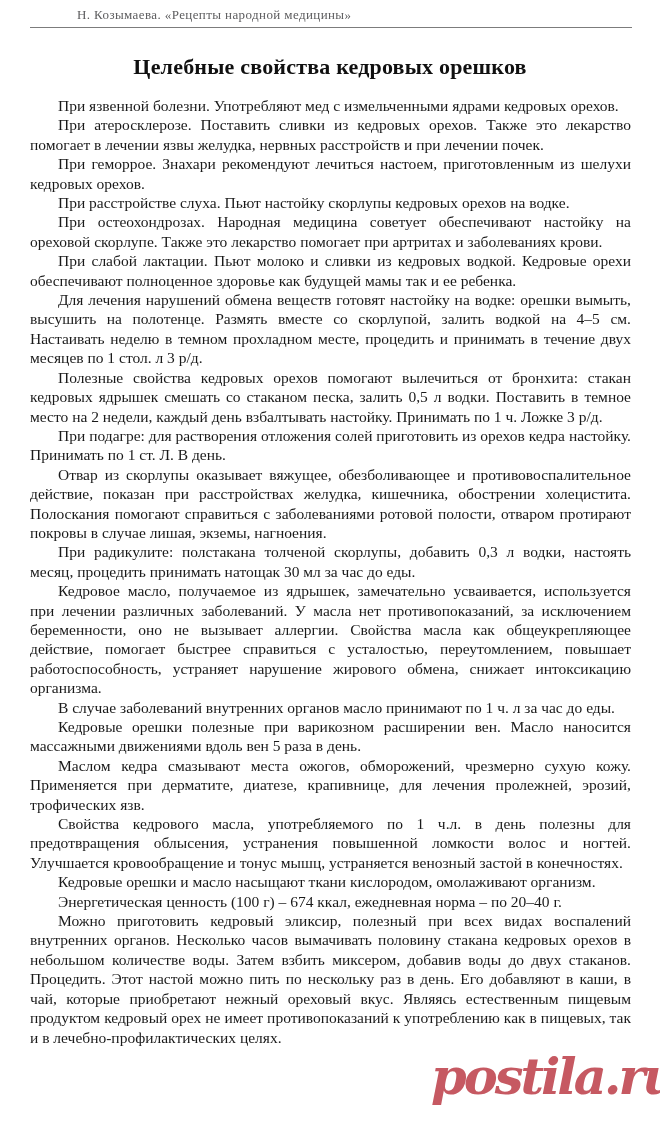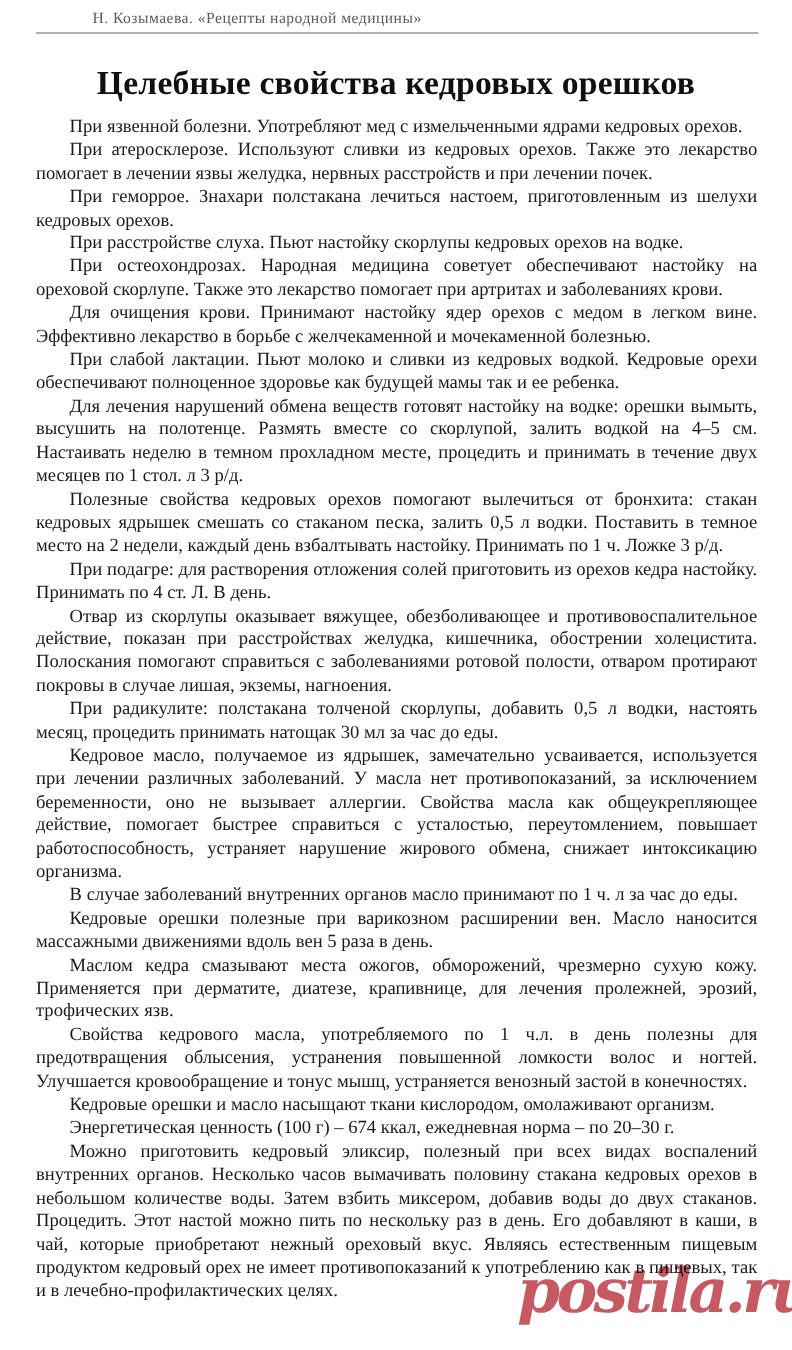--- a/index.html
+++ b/index.html
@@ -29,21 +29,21 @@
     height: 0;
     border-top: 1px solid #7c7c7c;
   }
   .page-title {
     position: absolute;
     left: 0;
     right: 0;
     top: 54px;
     margin: 0;
     text-align: center;
-    font-size: 28px;
+    font-size: 22px;
     font-weight: bold;
     color: #101010;
     letter-spacing: 0.2px;
   }
   .article-body {
     position: absolute;
     left: 30px;
     top: 96px;
     width: 601px;
     font-size: 15.5px;
@@ -73,35 +73,34 @@
 </head>
 <body>
 
 <div class="page">
   <div class="running-header">Н.  Козымаева.  «Рецепты народной медицины»</div>
   <div class="header-rule"></div>
   <h1 class="page-title">Целебные свойства кедровых орешков</h1>
 
   <div class="article-body">
     <p>При язвенной болезни. Употребляют мед с измельченными ядрами кедровых орехов.</p>
-    <p>При атеросклерозе. Используют сливки из кедровых орехов. Также это лекарство помогает в лечении язвы желудка, нервных расстройств и при лечении почек.</p>
-    <p>При геморрое. Знахари полстакана лечиться настоем, приготовленным из шелухи кедровых орехов.</p>
+    <p>При атеросклерозе. Поставить сливки из кедровых орехов. Также это лекарство помогает в лечении язвы желудка, нервных расстройств и при лечении почек.</p>
+    <p>При геморрое. Знахари рекомендуют лечиться настоем, приготовленным из шелухи кедровых орехов.</p>
     <p>При расстройстве слуха. Пьют настойку скорлупы кедровых орехов на водке.</p>
     <p>При остеохондрозах. Народная медицина советует обеспечивают настойку на ореховой скорлупе. Также это лекарство помогает при артритах и заболеваниях крови.</p>
-    <p>Для очищения крови. Принимают настойку ядер орехов с медом в легком вине. Эффективно лекарство в борьбе с желчекаменной и мочекаменной болезнью.</p>
     <p>При слабой лактации. Пьют молоко и сливки из кедровых водкой. Кедровые орехи обеспечивают полноценное здоровье как будущей мамы так и ее ребенка.</p>
     <p>Для лечения нарушений обмена веществ готовят настойку на водке: орешки вымыть, высушить на полотенце. Размять вместе со скорлупой, залить водкой на 4–5 см. Настаивать неделю в темном прохладном месте, процедить и принимать в течение двух месяцев по 1 стол. л 3 р/д.</p>
     <p>Полезные свойства кедровых орехов помогают вылечиться от бронхита: стакан кедровых ядрышек смешать со стаканом песка, залить 0,5 л водки. Поставить в темное место на 2 недели, каждый день взбалтывать настойку. Принимать по 1 ч. Ложке 3 р/д.</p>
-    <p>При подагре: для растворения отложения солей приготовить из орехов кедра настойку. Принимать по 4 ст. Л. В день.</p>
+    <p>При подагре: для растворения отложения солей приготовить из орехов кедра настойку. Принимать по 1 ст. Л. В день.</p>
     <p>Отвар из скорлупы оказывает вяжущее, обезболивающее и противовоспалительное действие, показан при расстройствах желудка, кишечника, обострении холецистита. Полоскания помогают справиться с заболеваниями ротовой полости, отваром протирают покровы в случае лишая, экземы, нагноения.</p>
-    <p>При радикулите: полстакана толченой скорлупы, добавить 0,5 л водки, настоять месяц, процедить принимать натощак 30 мл за час до еды.</p>
+    <p>При радикулите: полстакана толченой скорлупы, добавить 0,3 л водки, настоять месяц, процедить принимать натощак 30 мл за час до еды.</p>
     <p>Кедровое масло, получаемое из ядрышек, замечательно усваивается, используется при лечении различных заболеваний. У масла нет противопоказаний, за исключением беременности, оно не вызывает аллергии. Свойства масла как общеукрепляющее действие, помогает быстрее справиться с усталостью, переутомлением, повышает работоспособность, устраняет нарушение жирового обмена, снижает интоксикацию организма.</p>
     <p>В случае заболеваний внутренних органов масло принимают по 1 ч. л за час до еды.</p>
     <p>Кедровые орешки полезные при варикозном расширении вен. Масло наносится массажными движениями вдоль вен 5 раза в день.</p>
     <p>Маслом кедра смазывают места ожогов, обморожений, чрезмерно сухую кожу. Применяется при дерматите, диатезе, крапивнице, для лечения пролежней, эрозий, трофических язв.</p>
     <p>Свойства кедрового масла, употребляемого по 1 ч.л. в день полезны для предотвращения облысения, устранения повышенной ломкости волос и ногтей. Улучшается кровообращение и тонус мышц, устраняется венозный застой в конечностях.</p>
     <p>Кедровые орешки и масло насыщают ткани кислородом, омолаживают организм.</p>
-    <p>Энергетическая ценность (100 г) – 674 ккал, ежедневная норма – по 20–30 г.</p>
+    <p>Энергетическая ценность (100 г) – 674 ккал, ежедневная норма – по 20–40 г.</p>
     <p>Можно приготовить кедровый эликсир, полезный при всех видах воспалений внутренних органов. Несколько часов вымачивать половину стакана кедровых орехов в небольшом количестве воды. Затем взбить миксером, добавив воды до двух стаканов. Процедить. Этот настой можно пить по нескольку раз в день. Его добавляют в каши, в чай, которые приобретают нежный ореховый вкус. Являясь естественным пищевым продуктом кедровый орех не имеет противопоказаний к употреблению как в пищевых, так и в лечебно-профилактических целях.</p>
   </div>
 
   <div class="watermark" style="color: rgb(185, 52, 63);">postila.ru</div>
 </div>
 
 </body></html>

